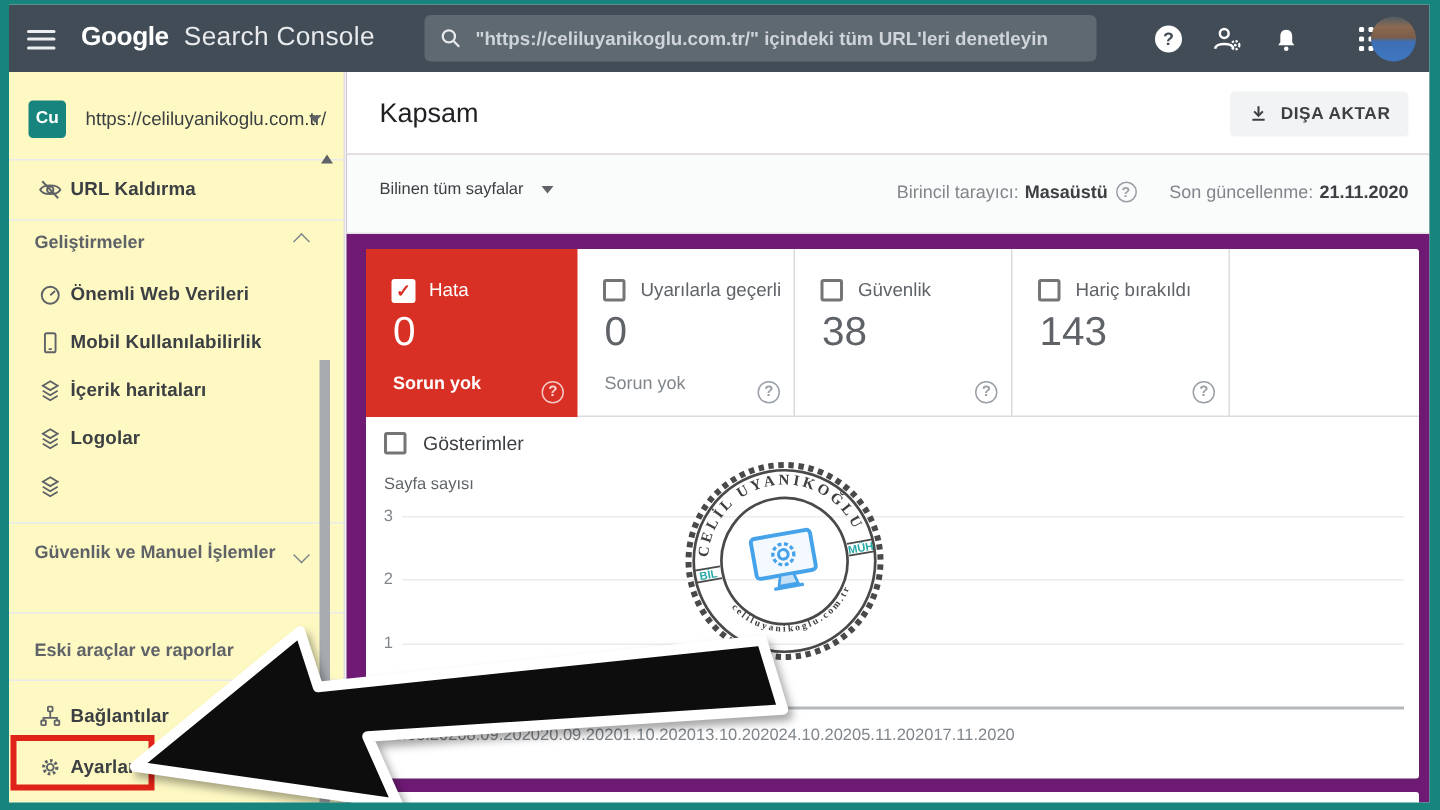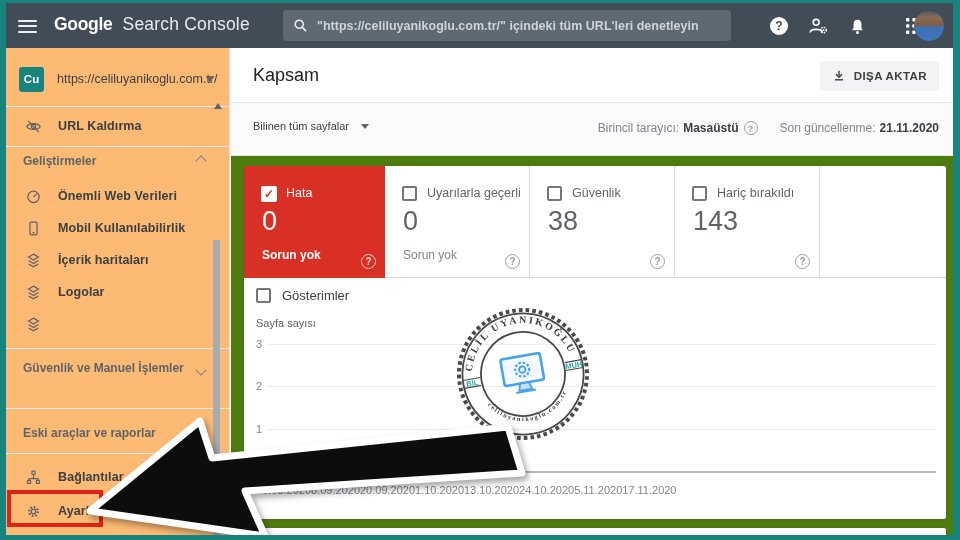--- a/index.html
+++ b/index.html
@@ -23,39 +23,39 @@
   .logo .p { font-weight:400; color:#e8eaed; margin-left:5px; }
   .searchbox { position:absolute; left:277px; top:7px; width:448px; height:31px; background:#5f6971; border-radius:4px; display:flex; align-items:center; padding:0 10px; }
   .searchbox svg { flex:0 0 auto; margin-right:9px; }
   .searchbox input { flex:1; background:transparent; border:none; outline:none; color:#e3e7ea; font-size:12.5px; font-weight:600; font-family:"Liberation Sans",sans-serif; }
   .searchbox input::placeholder { color:#ced4d9; opacity:1; }
   .hicon { position:absolute; top:12px; width:22px; height:22px; display:flex; align-items:center; justify-content:center; cursor:pointer; }
   .qcircle { width:18px; height:18px; border-radius:50%; background:#fff; color:#414c56; font-size:12px; font-weight:700; display:flex; align-items:center; justify-content:center; }
   .avatar { position:absolute; right:9px; top:8px; width:30px; height:30px; border-radius:50%; overflow:hidden; background:linear-gradient(180deg,#4d5b66 0%,#8a6a52 22%,#7d5d46 46%,#3d6fb5 56%,#3f77c0 100%); cursor:pointer; }
 
   
-  .sidebar { position:absolute; left:6px; top:48px; width:224px; height:487px; background:#fdba74; border-right:1px solid #e0e0e0; z-index:10; }
+  .sidebar { position:absolute; left:6px; top:48px; width:224px; height:487px; background:#fef9c3; border-right:1px solid #e0e0e0; z-index:10; }
   .srow { position:absolute; left:0; width:224px; display:flex; align-items:center; cursor:pointer; }
   .srow .sicon { width:20px; display:flex; justify-content:center; margin-left:17px; }
-  .srow .slabel { margin-left:15px; font-size:12.5px; color:#3c4043; font-weight:600; letter-spacing:.1px; }
+  .srow .slabel { margin-left:4px; font-size:12.5px; color:#3c4043; font-weight:600; letter-spacing:.1px; }
   .shead { position:absolute; left:17px; font-size:12px; color:#5f6368; font-weight:600; cursor:pointer; width:170px; line-height:16px; }
   .chev { position:absolute; width:8px; height:8px; border-right:1.6px solid #80868b; border-bottom:1.6px solid #80868b; }
   .chev.up { transform:rotate(-135deg); }
   .chev.down { transform:rotate(45deg); }
   .sdiv { position:absolute; left:0; width:223px; height:1px; background:#e8eaed; }
   .prop { position:absolute; left:0; top:12px; width:224px; height:38px; display:flex; align-items:center; cursor:pointer; }
   .favicon { width:25px; height:25px; border-radius:3px; background:#17857e; color:#fff; font-size:11.5px; font-weight:700; display:flex; align-items:center; justify-content:center; margin-left:13px; }
   .prop .url { margin-left:13px; font-size:12.5px; color:#3c4043; }
   .caret { width:0; height:0; border-left:4.5px solid transparent; border-right:4.5px solid transparent; border-top:5px solid #5f6368; }
   .prop .caret { position:absolute; right:16px; }
   .sscroll { position:absolute; left:207px; top:192px; width:7px; height:295px; background:#a6abaf; border-radius:0; z-index:11; }
   .sscroll-up { position:absolute; left:208px; top:55px; width:0; height:0; border-left:4px solid transparent; border-right:4px solid transparent; border-bottom:6px solid #5f6368; }
 
   
-  .main { position:absolute; left:231px; top:48px; width:722px; height:487px; background:#4d7c0f; }
+  .main { position:absolute; left:231px; top:48px; width:722px; height:487px; background:#701a75; }
   .titlebar { position:absolute; left:0; top:0; width:722px; height:55px; background:#fff; border-bottom:1px solid #e3e3e3; }
   .title { position:absolute; left:22px; top:17px; font-size:18px; color:#202124; }
   .exportbtn { position:absolute; right:14px; top:13px; height:30px; background:#f1f3f4; border-radius:3px; display:flex; align-items:center; padding:0 12px; cursor:pointer; }
   .exportbtn span { font-size:11.5px; font-weight:700; color:#3c4043; letter-spacing:.4px; margin-left:8px; }
   .filterbar { position:absolute; left:0; top:55px; width:722px; height:53px; background:#fafbfb; border-bottom:1px solid #e3e3e3; }
   .pagefilter { position:absolute; left:22px; top:17px; display:flex; align-items:center; cursor:pointer; }
   .pagefilter span { font-size:11px; color:#3c4043; margin-right:12px; }
   .meta { position:absolute; right:14px; top:18px; display:flex; align-items:center; font-size:12px; color:#80868b; white-space:nowrap; }
   .meta b { color:#3c4043; font-weight:700; margin-left:4px; }
   .meta .gq { width:14px; height:14px; border:1.2px solid #9aa0a6; border-radius:50%; color:#9aa0a6; font-size:9.5px; font-weight:700; display:flex; align-items:center; justify-content:center; margin:0 0 0 5px; }

